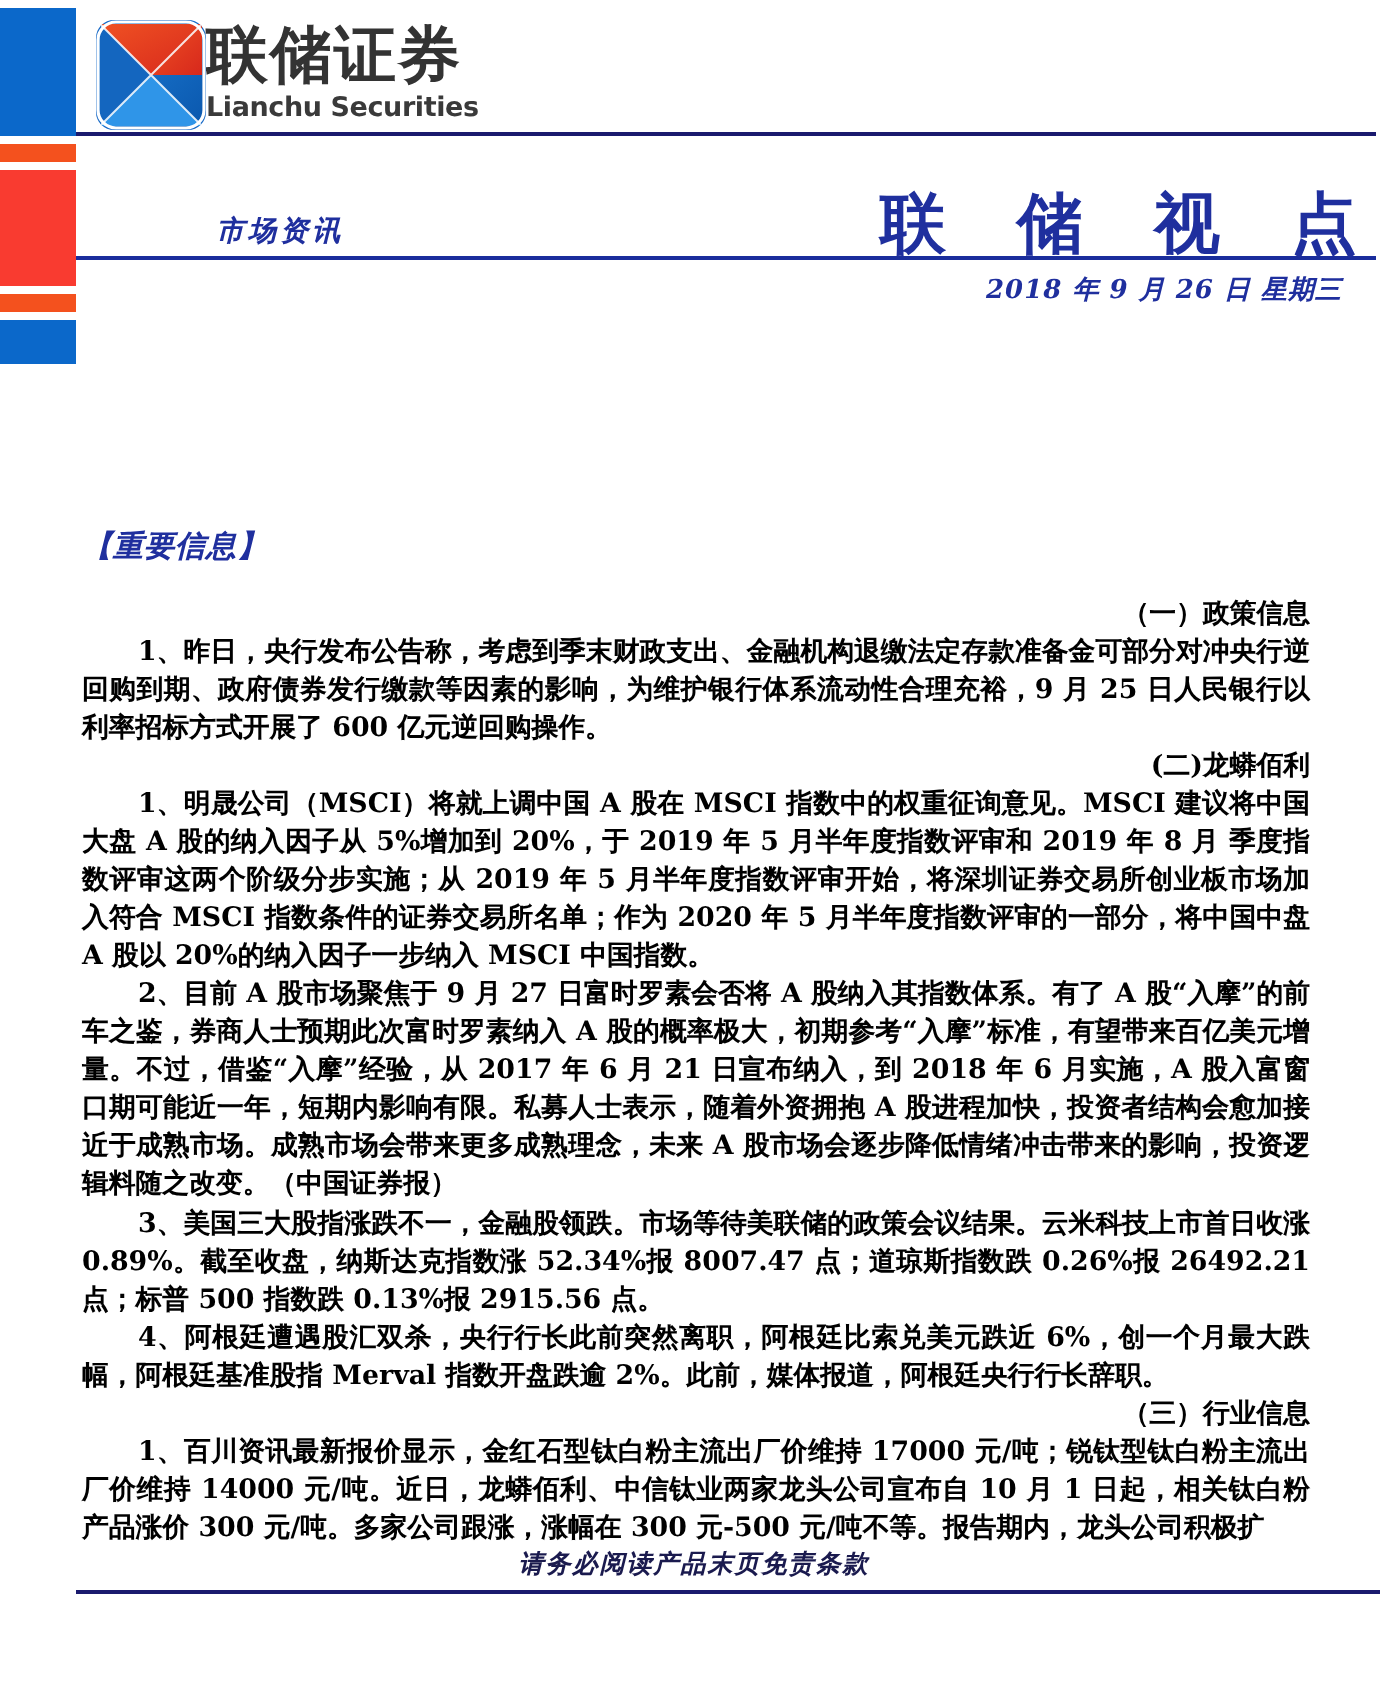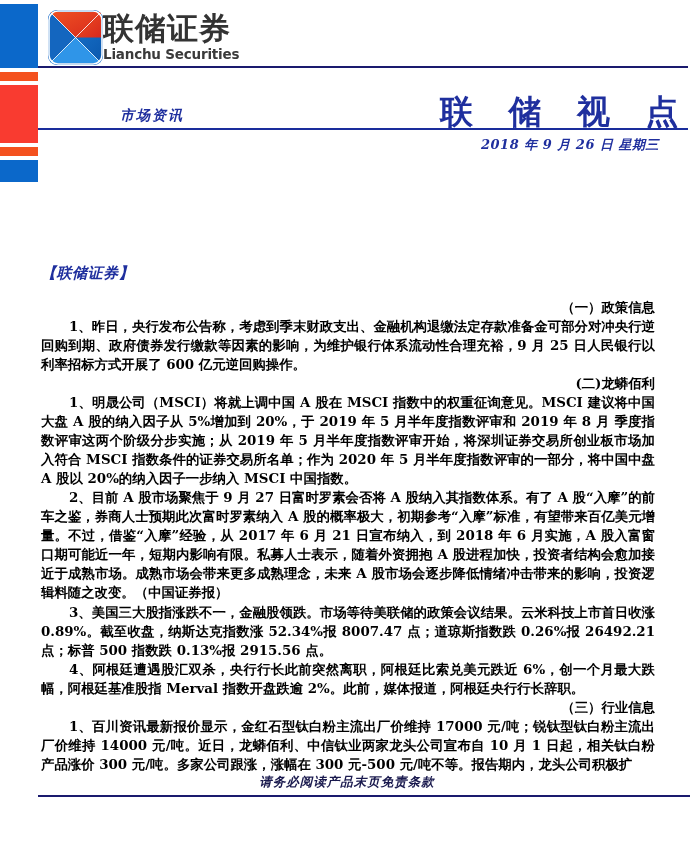--- a/index.html
+++ b/index.html
@@ -106,21 +106,20 @@
     position: absolute;
     left: 108px;
     top: 107px;
     font-family: "DejaVu Serif", "Liberation Serif", serif;
     font-size: 14px;
     font-weight: bold;
     font-style: italic;
     letter-spacing: 2px;
     color: #1f2f9e;
     white-space: nowrap;
-    margin-left: 12px;
   }
   .masthead-title {
     position: absolute;
     left: 440px;
     top: 90px;
     font-family: "DejaVu Serif", "Liberation Serif", serif;
     font-size: 33px;
     font-weight: bold;
     letter-spacing: 12px;
     color: #1f2f9e;
@@ -132,20 +131,21 @@
     top: 136px;
     width: 659px;
     text-align: right;
     font-family: "DejaVu Serif", "Liberation Serif", serif;
     font-size: 13px;
     font-weight: bold;
     font-style: italic;
     color: #1f2f9e;
     letter-spacing: 0.5px;
     white-space: nowrap;
+    padding-left: 12px;
   }
 
   
   .content {
     position: absolute;
     left: 41px;
     top: 264px;
     width: 614px;
   }
   .section-head {
@@ -231,21 +231,21 @@
 </div>
 
 <div class="rule-header"></div>
 <div class="rule-title"></div>
 
 <div class="masthead-label">市场资讯</div>
 <div class="masthead-title">联 储 视 点</div>
 <div class="masthead-date">2018 年 9 月 26 日  星期三</div>
 
 <div class="content">
-  <div class="section-head">【联储证券】</div>
+  <div class="section-head">【重要信息】</div>
   <div id="blocks">
       <div class="subsection">（一）政策信息</div>
       <div class="para">1、昨日，央行发布公告称，考虑到季末财政支出、金融机构退缴法定存款准备金可部分对冲央行逆回购到期、政府债券发行缴款等因素的影响，为维护银行体系流动性合理充裕，9 月 25 日人民银行以利率招标方式开展了 600 亿元逆回购操作。</div>
       <div class="subsection tight">(二)龙蟒佰利</div>
       <div class="para">1、明晟公司（MSCI）将就上调中国 A 股在 MSCI 指数中的权重征询意见。MSCI 建议将中国大盘 A 股的纳入因子从 5%增加到 20%，于 2019 年 5 月半年度指数评审和 2019 年 8 月 季度指数评审这两个阶级分步实施；从 2019 年 5 月半年度指数评审开始，将深圳证券交易所创业板市场加入符合 MSCI 指数条件的证券交易所名单；作为 2020 年 5 月半年度指数评审的一部分，将中国中盘 A 股以 20%的纳入因子一步纳入 MSCI 中国指数。</div>
       <div class="para">2、目前 A 股市场聚焦于 9 月 27 日富时罗素会否将 A 股纳入其指数体系。有了 A 股“入摩”的前车之鉴，券商人士预期此次富时罗素纳入 A 股的概率极大，初期参考“入摩”标准，有望带来百亿美元增量。不过，借鉴“入摩”经验，从 2017 年 6 月 21 日宣布纳入，到 2018 年 6 月实施，A 股入富窗口期可能近一年，短期内影响有限。私募人士表示，随着外资拥抱 A 股进程加快，投资者结构会愈加接近于成熟市场。成熟市场会带来更多成熟理念，未来 A 股市场会逐步降低情绪冲击带来的影响，投资逻辑料随之改变。（中国证券报）</div>
       <div class="para">3、美国三大股指涨跌不一，金融股领跌。市场等待美联储的政策会议结果。云米科技上市首日收涨 0.89%。截至收盘，纳斯达克指数涨 52.34%报 8007.47 点；道琼斯指数跌 0.26%报 26492.21 点；标普 500 指数跌 0.13%报 2915.56 点。</div>
       <div class="para">4、阿根廷遭遇股汇双杀，央行行长此前突然离职，阿根廷比索兑美元跌近 6%，创一个月最大跌幅，阿根廷基准股指 Merval 指数开盘跌逾 2%。此前，媒体报道，阿根廷央行行长辞职。</div>
       <div class="subsection">（三）行业信息</div>
       <div class="para">1、百川资讯最新报价显示，金红石型钛白粉主流出厂价维持 17000 元/吨；锐钛型钛白粉主流出厂价维持 14000 元/吨。近日，龙蟒佰利、中信钛业两家龙头公司宣布自 10 月 1 日起，相关钛白粉产品涨价 300 元/吨。多家公司跟涨，涨幅在 300 元-500 元/吨不等。报告期内，龙头公司积极扩</div>

